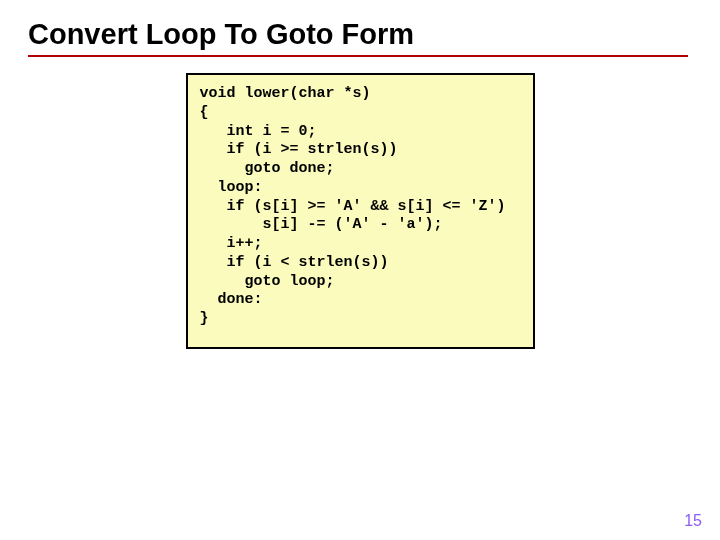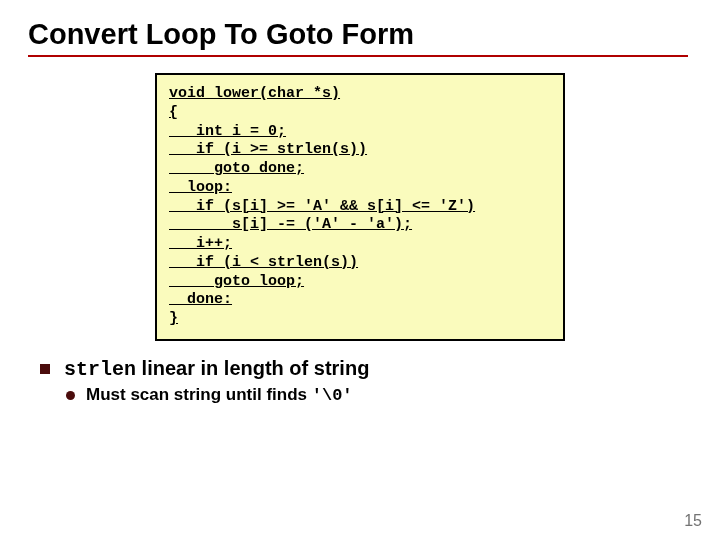--- a/index.html
+++ b/index.html
@@ -28,24 +28,23 @@
   .title-underline {
     height: 2px;
     background: #b00000;
     width: 660px;
     margin-bottom: 16px;
   }
   .code-box {
     background: #fafbbd;
     border: 2px solid #000;
     margin: 0 auto 16px auto;
-    width: 410px;
-    padding: 10px 12px 10px 12px;
+    width: 349px;
+    padding: 10px 12px 18px 12px;
     box-sizing: border-box;
-    text-decoration: underline;
   }
   .code-box pre {
     margin: 0;
     font-family: "Courier New", Courier, monospace;
     font-size: 15px;
     font-weight: bold;
     line-height: 1.25;
     color: #000;
     white-space: pre;
   }
@@ -94,21 +93,21 @@
     background: #4b0c0c;
   }
   .mono {
     font-family: "Courier New", Courier, monospace;
   }
   .page-num {
     position: absolute;
     bottom: 10px;
     right: 18px;
     font-size: 16px;
-    color: #737373;
+    color: #8b5cf6;
   }
 </style>
 </head>
 <body>
 
 <div class="slide">
   <h1 class="title">Convert Loop To Goto Form</h1>
   <div class="title-underline"></div>
 
   <div class="code-box">
@@ -121,24 +120,16 @@
    if (s[i] &gt;= 'A' &amp;&amp; s[i] &lt;= 'Z')
        s[i] -= ('A' - 'a');
    i++;
    if (i &lt; strlen(s))
      goto loop;
   done:
 }</pre>
   </div>
 
   <ul class="bullets">
-    <li>
-      <span class="mono">strlen</span><span> linear in length of string</span>
-      <ul class="sub">
-        <li>
-          <span>Must scan string until finds </span><span class="mono">'\0'</span>
-        </li>
-      </ul>
-    </li>
   </ul>
 
   <div class="page-num">15</div>
 </div>
 
 </body></html>

